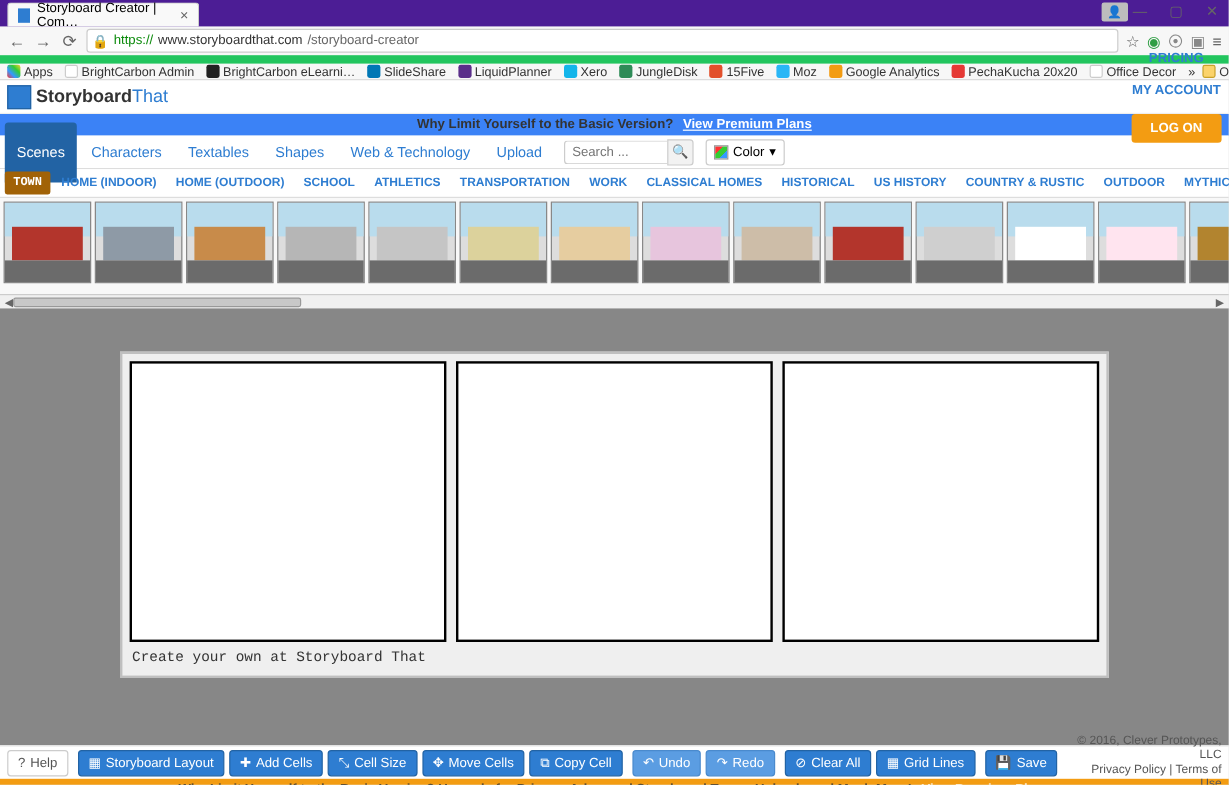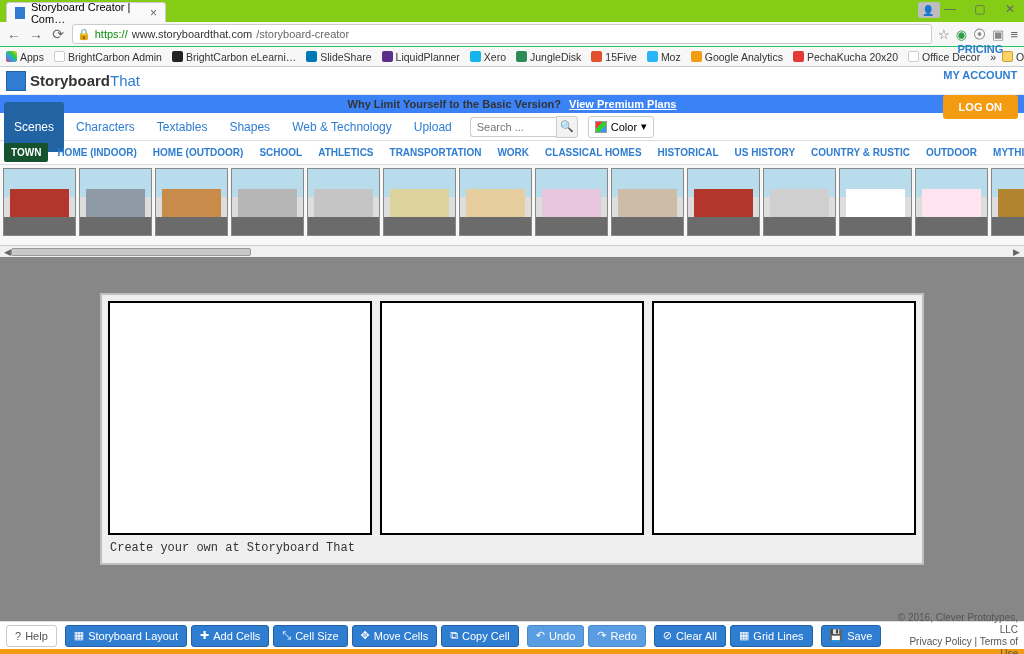--- a/index.html
+++ b/index.html
@@ -1,41 +1,41 @@
 <!DOCTYPE html>
 <html><head>
 <meta charset="utf-8">
 <style>
   * { box-sizing: border-box; margin: 0; padding: 0; }
   body { font-family: Arial, Helvetica, sans-serif; font-size: 12px; background: #fff; width: 1024px; height: 654px; overflow: hidden; position: relative; }
 
   
   .browser-chrome { background: #f2f2f2; border-bottom: 1px solid #ccc; }
-  .tab-strip { height: 22px; display: flex; align-items: flex-start; background: #84cc16; padding: 2px 6px 0 6px; position: relative; }
+  .tab-strip { height: 22px; display: flex; align-items: flex-start; background: #4c1d95; padding: 2px 6px 0 6px; position: relative; }
   .tab { background: #f9f9f9; border: 1px solid #ccc; border-bottom: none; border-radius: 3px 3px 0 0; height: 20px; padding: 0 8px; display: flex; align-items: center; font-size: 11px; gap: 6px; max-width: 160px; }
   .tab .favicon { width: 12px; height: 12px; background: #2e7dd1; }
   .tab .close { font-size: 12px; color: #666; cursor: pointer; }
   .window-controls { position: absolute; right: 4px; top: 2px; display: flex; gap: 10px; font-size: 12px; color: #666; }
   .window-controls span { width: 20px; text-align: center; cursor: pointer; }
   .wc-min::before { content: "—"; }
   .wc-max::before { content: "▢"; }
   .wc-close::before { content: "✕"; }
   .user-chip { position: absolute; right: 84px; top: 2px; width: 22px; height: 16px; background: #bdbdbd; border-radius: 2px; display:flex;align-items:center;justify-content:center;color:#fff;font-size:10px;}
   .user-chip::before{content:"👤";font-size:10px;}
   .addr-bar { height: 24px; display: flex; align-items: center; padding: 0 6px; gap: 6px; background: #f7f7f7; }
   .nav-btn { width: 16px; height: 16px; color: #666; cursor: pointer; display: flex; align-items: center; justify-content: center; font-size: 14px; }
   .url-box { flex: 1; height: 20px; border: 1px solid #ccc; border-radius: 3px; display: flex; align-items: center; padding: 0 4px; font-size: 11px; gap: 4px; background: #fff; }
   .url-box .lock { color: #0a8a0a; font-size: 11px; }
   .url-box .proto { color: #0a8a0a; }
   .url-box .domain { color: #333; }
   .url-box .path { color: #666; }
   .addr-icons { display: flex; gap: 6px; align-items: center; font-size: 13px; color: #666; }
   .addr-icons span { cursor: pointer; }
 
-  .bm-bar { height: 20px; background: #f7f7f7; border-top: 1px solid #22c55e; display: flex; align-items: center; padding: 0 6px; gap: 10px; font-size: 10.5px; color: #333; }
+  .bm-bar { height: 20px; background: #f7f7f7; border-top: 7px solid #22c55e; display: flex; align-items: center; padding: 0 6px; gap: 10px; font-size: 10.5px; color: #333; }
   .bm-item { display: flex; align-items: center; gap: 3px; cursor: pointer; white-space: nowrap; }
   .bm-ico { width: 11px; height: 11px; border-radius: 2px; }
   .bm-right { margin-left: auto; display: flex; align-items: center; gap: 6px; }
 
   
   .site-header { height: 28px; display: flex; align-items: center; padding: 0 6px; background: #fff; border-bottom: 1px solid #eee; }
   .logo { display: flex; align-items: center; font-weight: bold; font-size: 15px; color: #333; gap: 4px; }
   .logo-ico { width: 20px; height: 20px; background: #2e7dd1; border: 1px solid #2263a4; }
   .logo .that { color: #2e7dd1; font-weight: normal; }
   .header-links { margin-left: auto; display: flex; align-items: center; gap: 14px; font-size: 11px; flex-direction: column; }
@@ -51,21 +51,21 @@
   .mainnav .tab-btn.active { background: #2263a4; color: #fff; }
   .searchwrap { display: flex; align-items: center; margin-left: 6px; }
   .searchwrap input { height: 20px; border: 1px solid #ccc; border-right: none; border-radius: 3px 0 0 3px; padding: 0 6px; width: 86px; font-size: 11px; }
   .searchwrap .sbtn { height: 22px; width: 22px; border: 1px solid #ccc; border-radius: 0 3px 3px 0; background: #f2f2f2; cursor: pointer; display:flex;align-items:center;justify-content:center;font-size:11px;}
   .colorbtn { margin-left: 8px; height: 22px; border: 1px solid #ccc; border-radius: 3px; background: #fff; padding: 0 6px; display: flex; align-items: center; gap: 4px; font-size: 11px; cursor: pointer; }
   .color-swatch { width: 12px; height: 12px; background: linear-gradient(135deg,#f33 0 33%,#3c3 33% 66%,#39f 66% 100%); border: 1px solid #999;}
 
   
   .subnav { display: flex; align-items: center; background: #fff; height: 24px; border-bottom: 1px solid #ddd; padding: 0 4px; gap: 2px; font-size: 10px; }
   .subnav .cat { padding: 4px 7px; color: #2e7dd1; font-weight: bold; cursor: pointer; white-space: nowrap; }
-  .subnav .cat.active { background: #14532d; color: #fff; border-radius: 2px; }
+  .subnav .cat.active { background: #a16207; color: #fff; border-radius: 2px; font-family: Liberation Mono, monospace; }
 
   
   .scene-strip { height: 80px; background: #f8f8f8; display: flex; gap: 3px; padding: 3px; overflow: hidden; }
   .scene-thumb { width: 73px; height: 68px; border: 1px solid #888; background: #ddd; cursor: pointer; position: relative; flex: 0 0 auto; }
   .scene-thumb .sky { position: absolute; left:0; right:0; top:0; height: 28px; background: #b9dced; }
   .scene-thumb .ground { position: absolute; left:0; right:0; bottom:0; height: 18px; background: #6b6b6b; }
   .scene-thumb .bldg { position: absolute; left:6px; right:6px; top:20px; bottom:18px; }
   .b1 .bldg { background: #b3352c; }
   .b2 .bldg { background: #8e9aa6; }
   .b3 .bldg { background: #c88b4a; }

